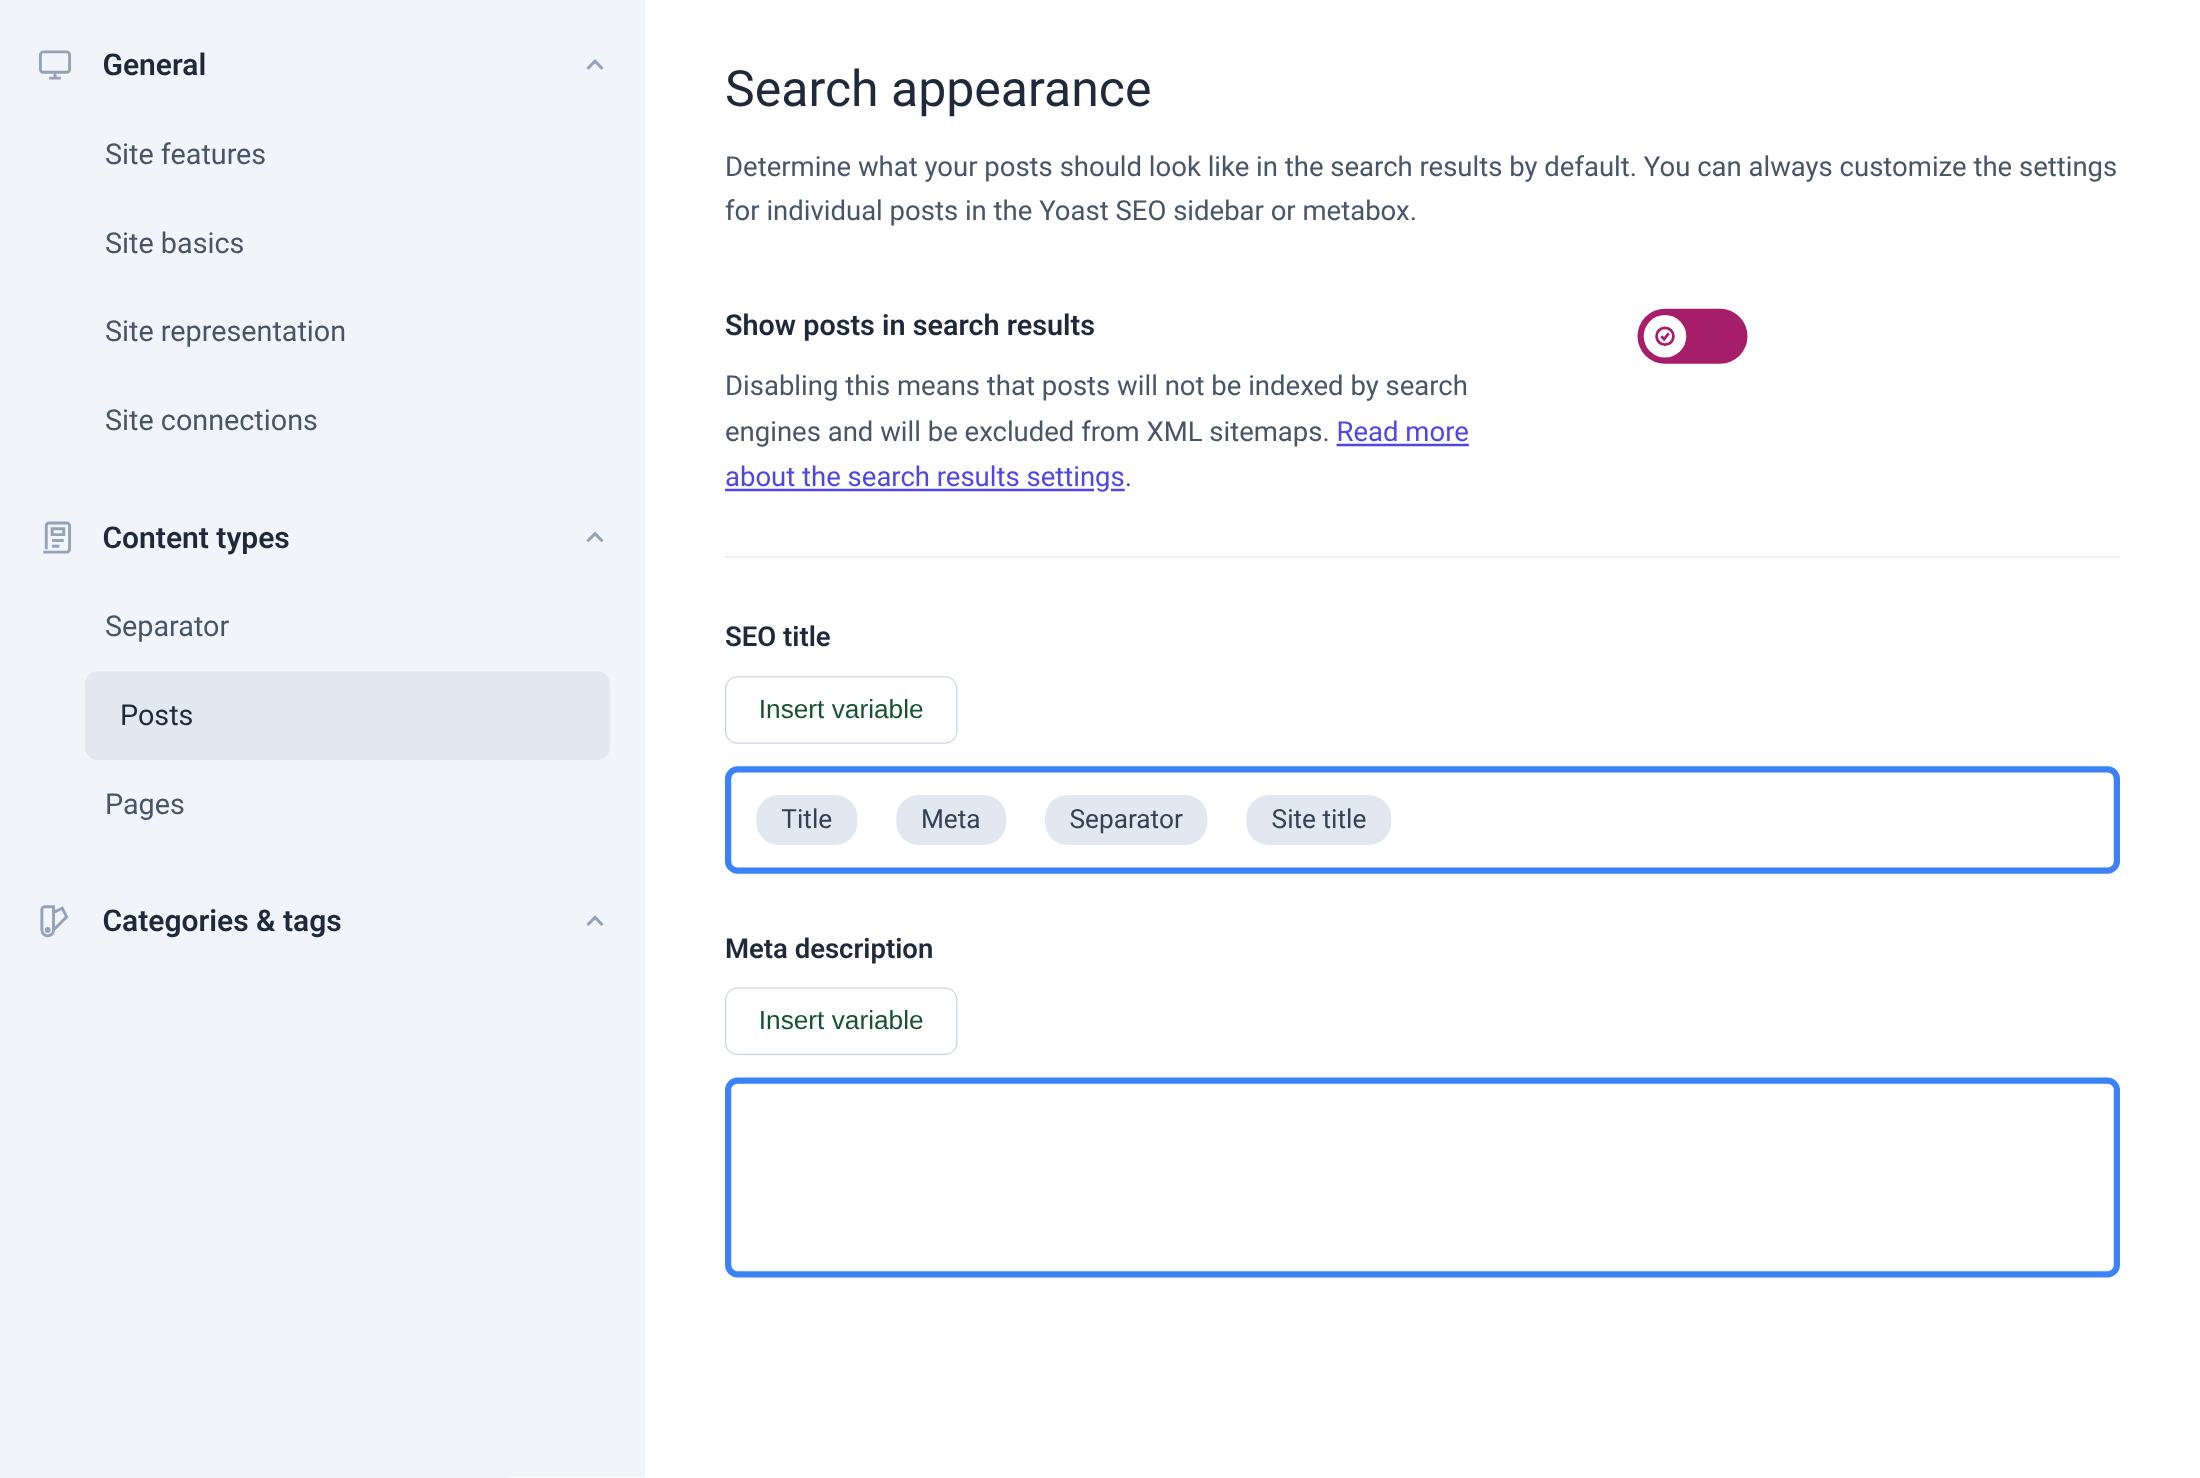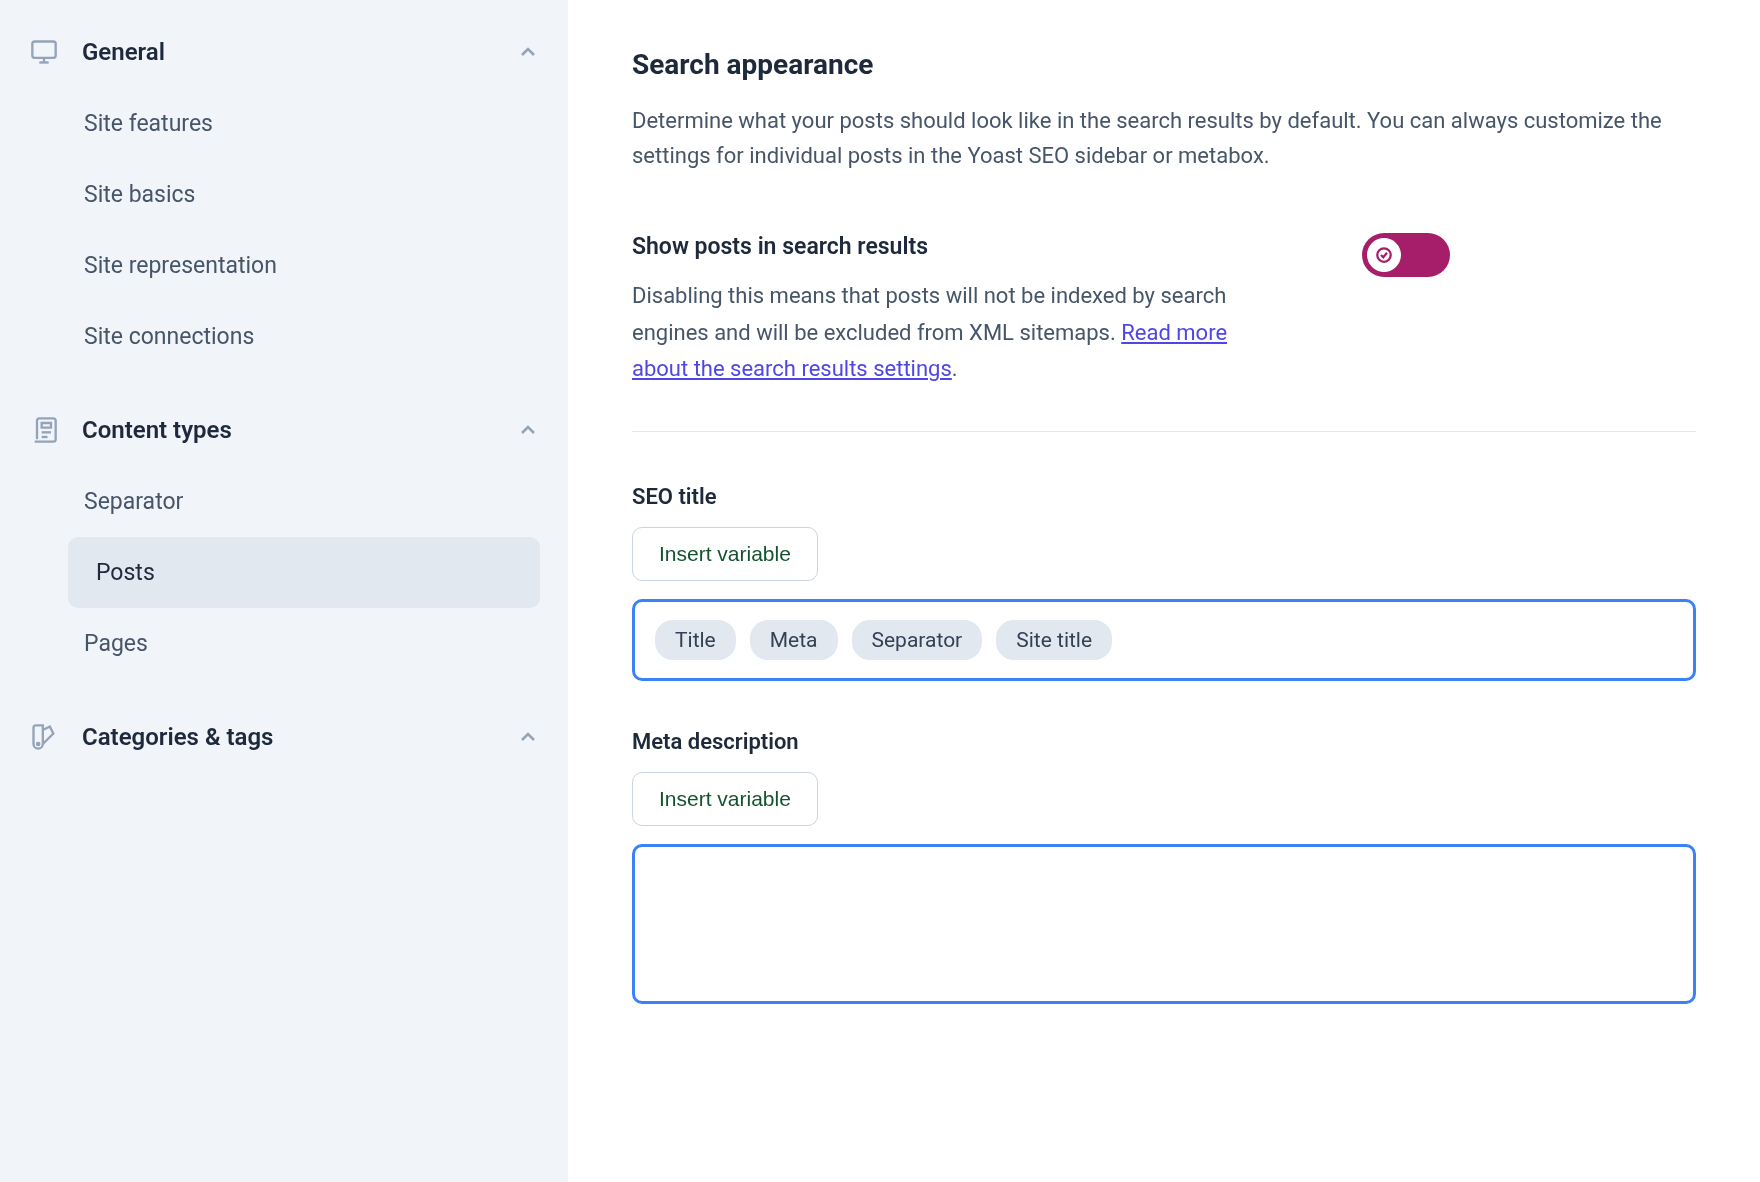--- a/index.html
+++ b/index.html
@@ -6,21 +6,21 @@
 body {
   font-family: -apple-system, BlinkMacSystemFont, "Segoe UI", Roboto, Helvetica, Arial, sans-serif;
   background: #fff;
   display: flex;
   width: 1760px;
   height: 1182px;
   overflow: hidden;
   color: #1e293b;
 }
 .sidebar {
-  width: 568px;
+  width: 516px;
   background: #f1f5f9;
   padding: 24px 28px;
   overflow-y: auto;
 }
 .sidebar-section { margin-bottom: 30px; }
 .sidebar-header {
   display: flex;
   align-items: center;
   padding: 12px 0;
   cursor: pointer;
@@ -61,22 +61,22 @@
   margin-left: 40px;
   padding-left: 28px;
   padding-right: 28px;
 }
 .main {
   flex: 1;
   padding: 48px 64px 0 64px;
   overflow-y: auto;
 }
 .page-title {
-  font-size: 28px;
-  font-weight: 700;
+  font-size: 40px;
+  font-weight: 400;
   color: #1e293b;
   margin-bottom: 22px;
 }
 .page-desc {
   font-size: 22px;
   color: #475569;
   line-height: 1.6;
   margin-bottom: 60px;
   max-width: 1120px;
 }
@@ -142,26 +142,26 @@
   color: #14532d;
   background: #fff;
   border: 1px solid #cbd5e1;
   border-radius: 10px;
   cursor: pointer;
   margin-bottom: 18px;
 }
 .variable-input {
   width: 100%;
   min-height: 80px;
-  border: 3px solid #3b82f6;
+  border: 5px solid #3b82f6;
   border-radius: 10px;
   padding: 18px 20px;
   display: flex;
   align-items: center;
-  gap: 14px;
+  gap: 31px;
   flex-wrap: wrap;
 }
 .variable-input.tall { min-height: 160px; align-items: flex-start; }
 .chip {
   background: #e2e8f0;
   color: #334155;
   font-size: 21px;
   padding: 8px 20px;
   border-radius: 18px;
   cursor: pointer;

